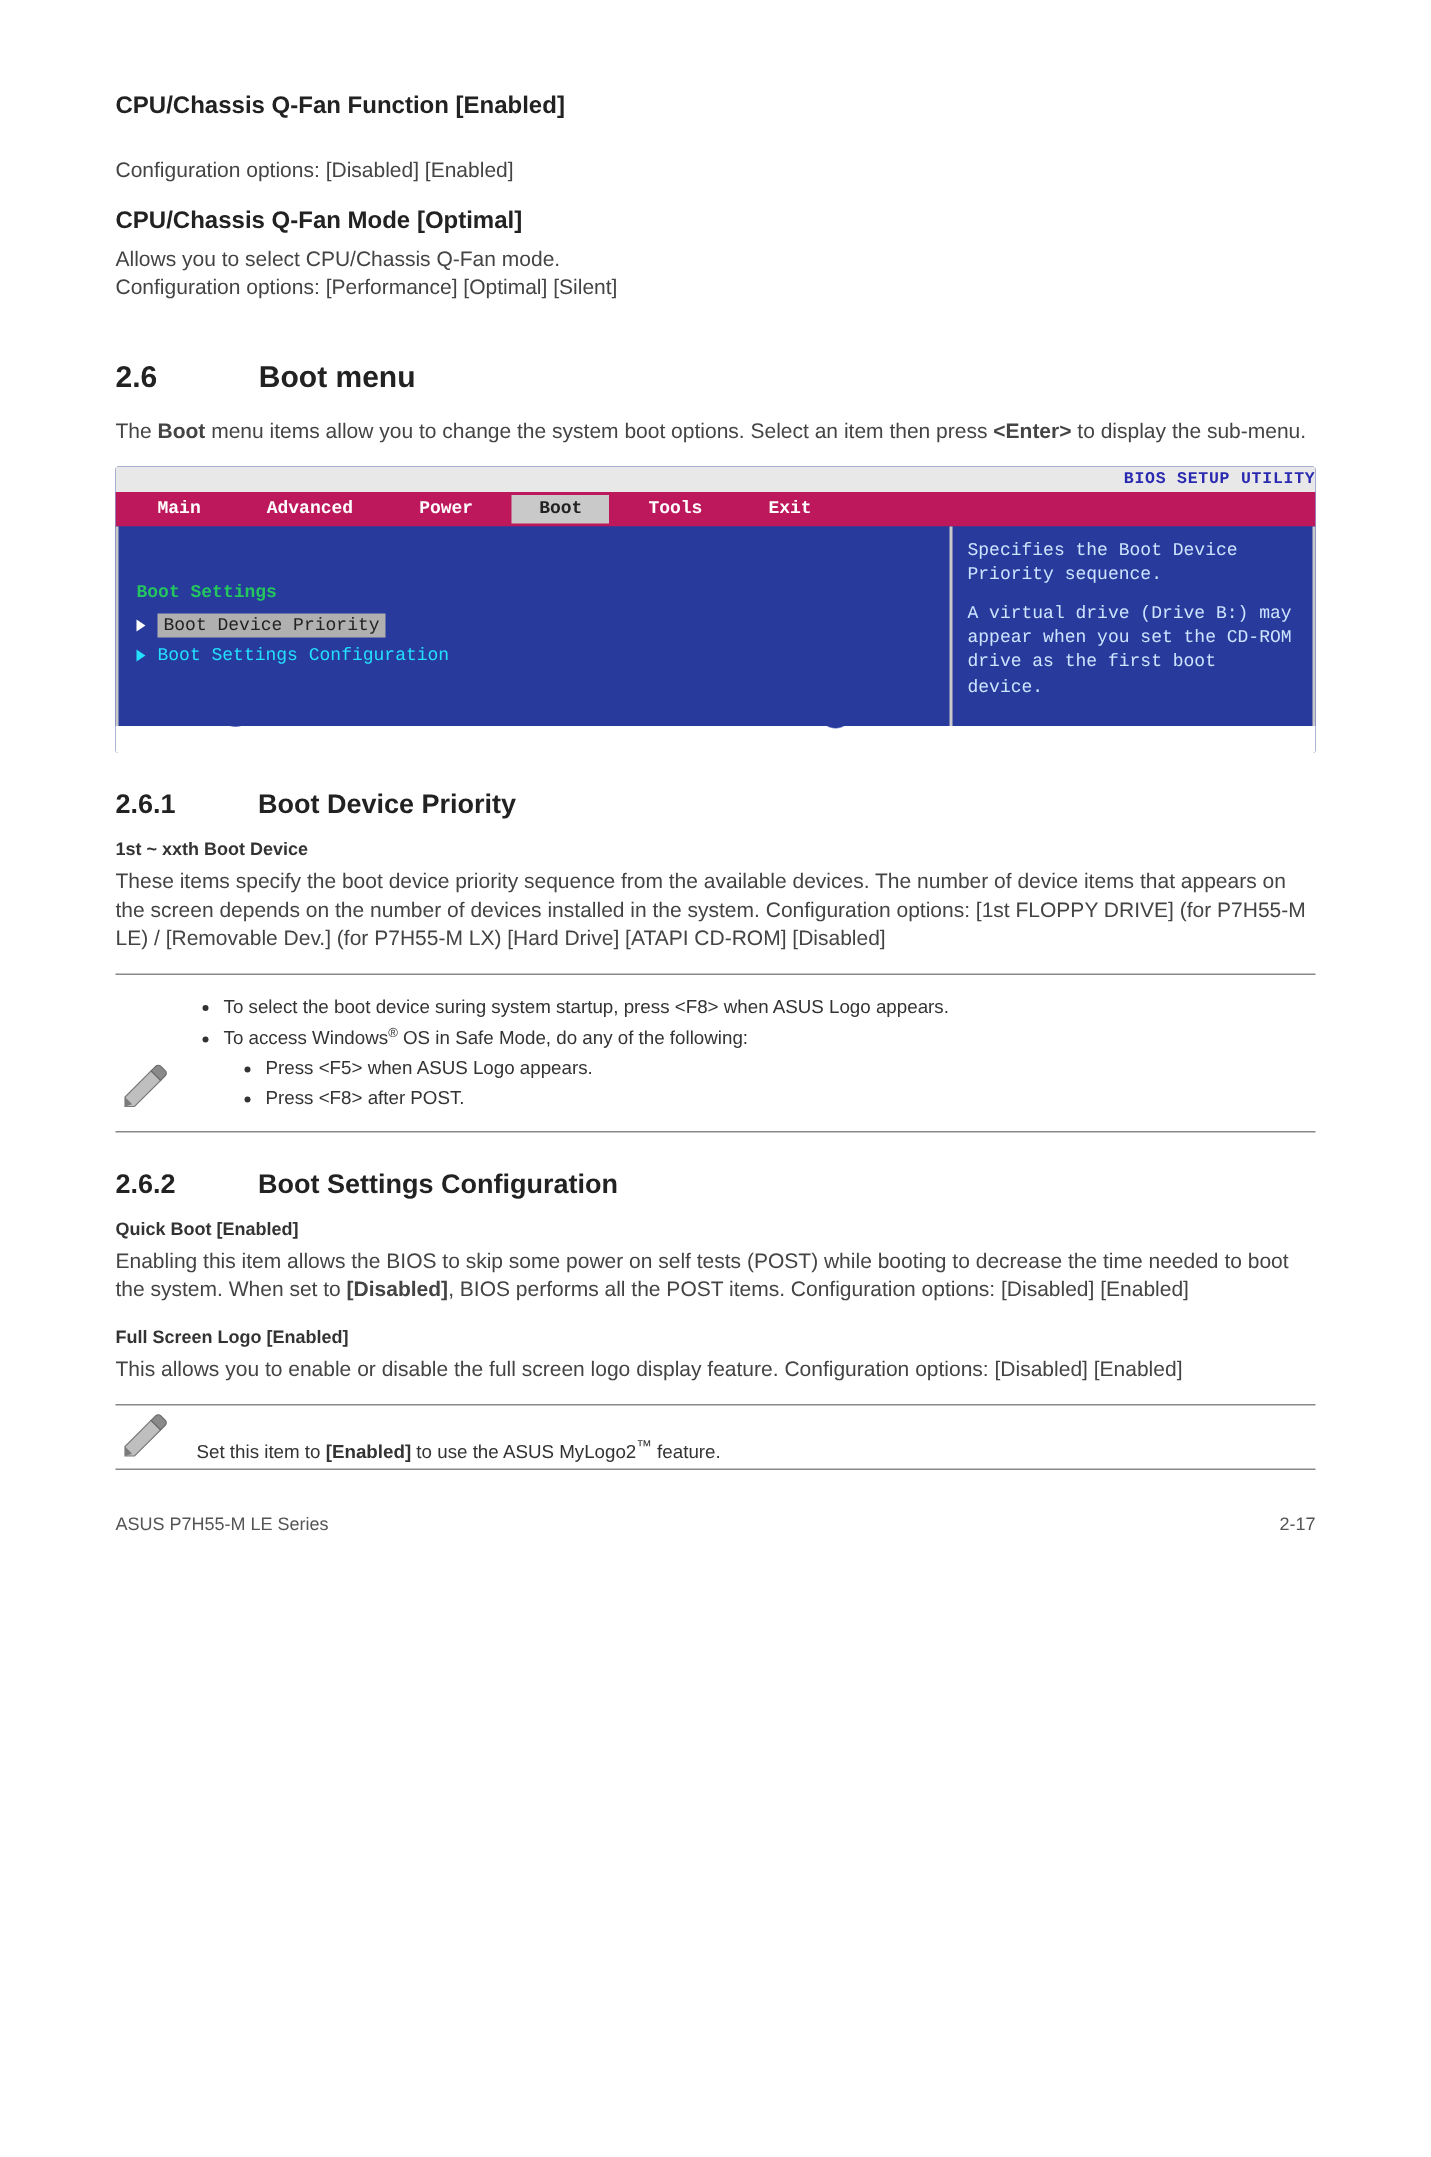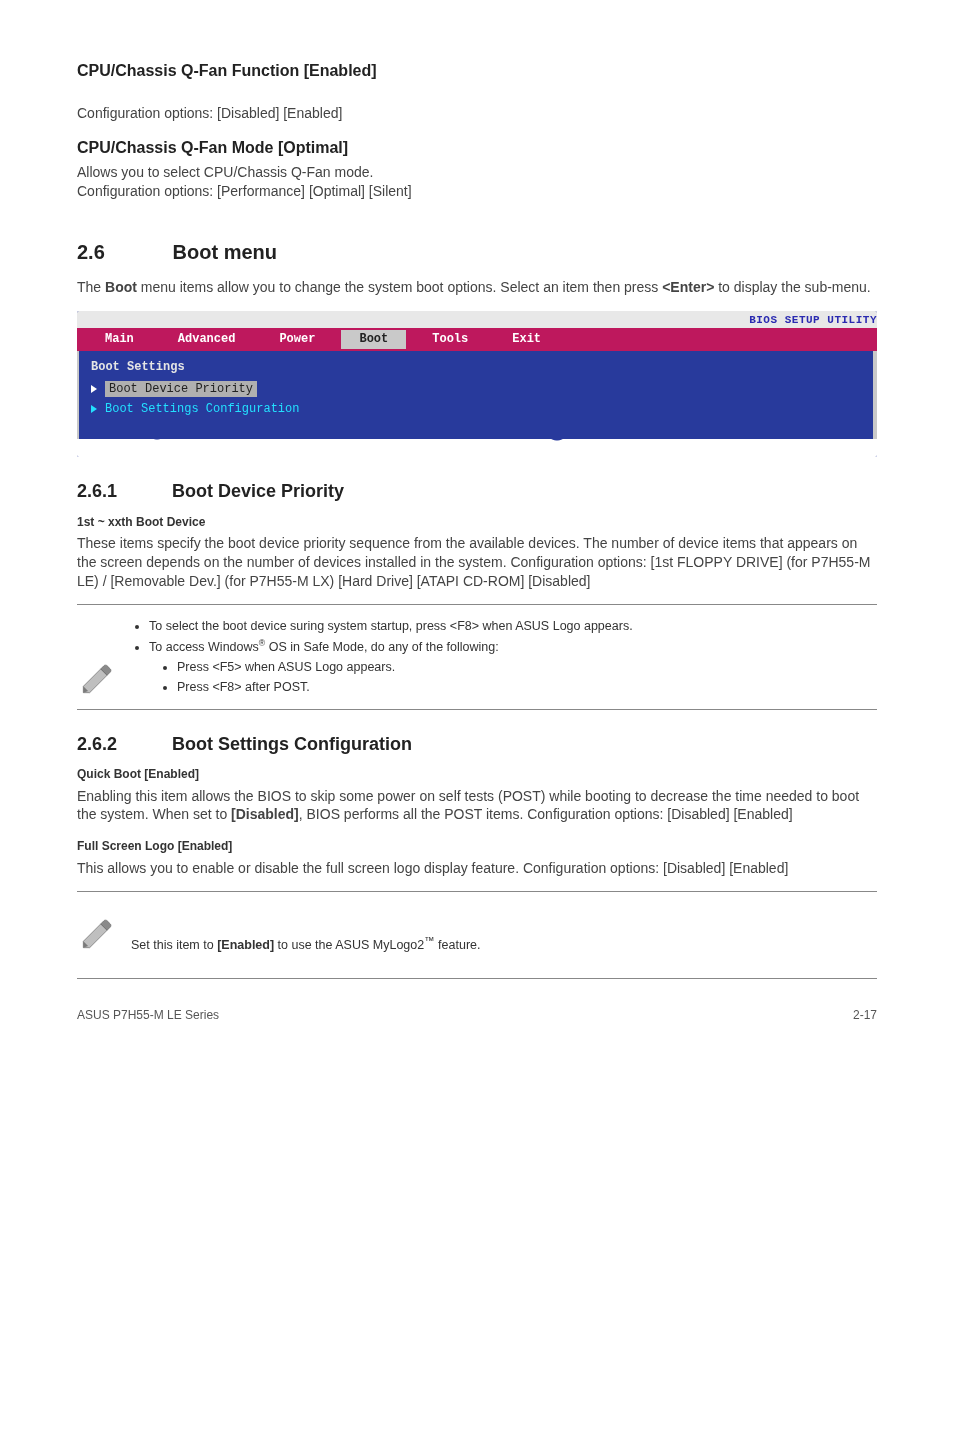--- a/index.html
+++ b/index.html
@@ -103,21 +103,21 @@
   }
   .bios .left .item.sel .label { color: #fff; background: #b0b0b0; color:#222; padding: 0 4px; }
   .bios .left .item .tri {
     width: 0; height: 0;
     border-top: 4px solid transparent;
     border-bottom: 4px solid transparent;
     border-left: 6px solid #23e0ff;
   }
   .bios .left .item .label { color: #23e0ff; }
   .bios .left .item.sel .tri { border-left-color: #fff; margin-left:0;}
-  .bios .left .heading-row{ color:#e5e5e5; }
+  .bios .left .heading-row{ color:#22c55e;margin-top:28px; }
   .bios .right {
     width: 220px;
     padding: 8px 10px 18px;
     color: #cde4ff;
   }
   .bios .right .desc1 { color: #cde4ff; }
   .bios .right .desc2 { color: #cde4ff; margin-top: 10px; }
   .bios .wave {
     height: 18px;
     background: #fff;
@@ -138,21 +138,21 @@
   
   .note {
     display: flex;
     align-items: flex-end;
     gap: 16px;
     margin: 14px 0;
     border-top: 1px solid #888;
     border-bottom: 1px solid #888;
     padding: 10px 0;
   }
-  .note.single { padding: 24px 0; }
+  .note.single { padding: 2px 0; }
   .note .icon {
     flex: 0 0 auto;
     width: 38px; height: 38px;
   }
   .note .text { flex: 1; font-size: 12.5px; color: #333; }
   .note ul { margin: 0; padding-left: 18px; }
   .note ul li { margin: 3px 0; }
   .note ul.inner { list-style: disc; padding-left: 28px; }
   .note ul.outer { list-style: disc; }
   .footer {
@@ -206,20 +206,24 @@
           <div class="item sel">
             <span class="tri"></span>
             <span class="label">Boot Device Priority</span>
           </div>
           <div class="item">
             <span class="tri"></span>
             <span class="label">Boot Settings Configuration</span>
           </div>
         </div>
     </div>
+    <div class="right">
+      <div class="desc1">Specifies the Boot Device Priority sequence.</div>
+      <div class="desc2">A virtual drive (Drive B:) may appear when you set the CD-ROM drive as the first boot device.</div>
+    </div>
   </div>
   <div class="wave"></div>
 </div>
 
 <h2 class="h2sec">
   <span class="h2num">2.6.1</span>
   <span>Boot Device Priority</span>
 </h2>
 <h3 class="h3">1st ~ xxth Boot Device</h3>
 <p class="body">These items specify the boot device priority sequence from the available devices. The number of device items that appears on the screen depends on the number of devices installed in the system. Configuration options: [1st FLOPPY DRIVE] (for P7H55-M LE) / [Removable Dev.] (for P7H55-M LX) [Hard Drive] [ATAPI CD-ROM] [Disabled]</p>

